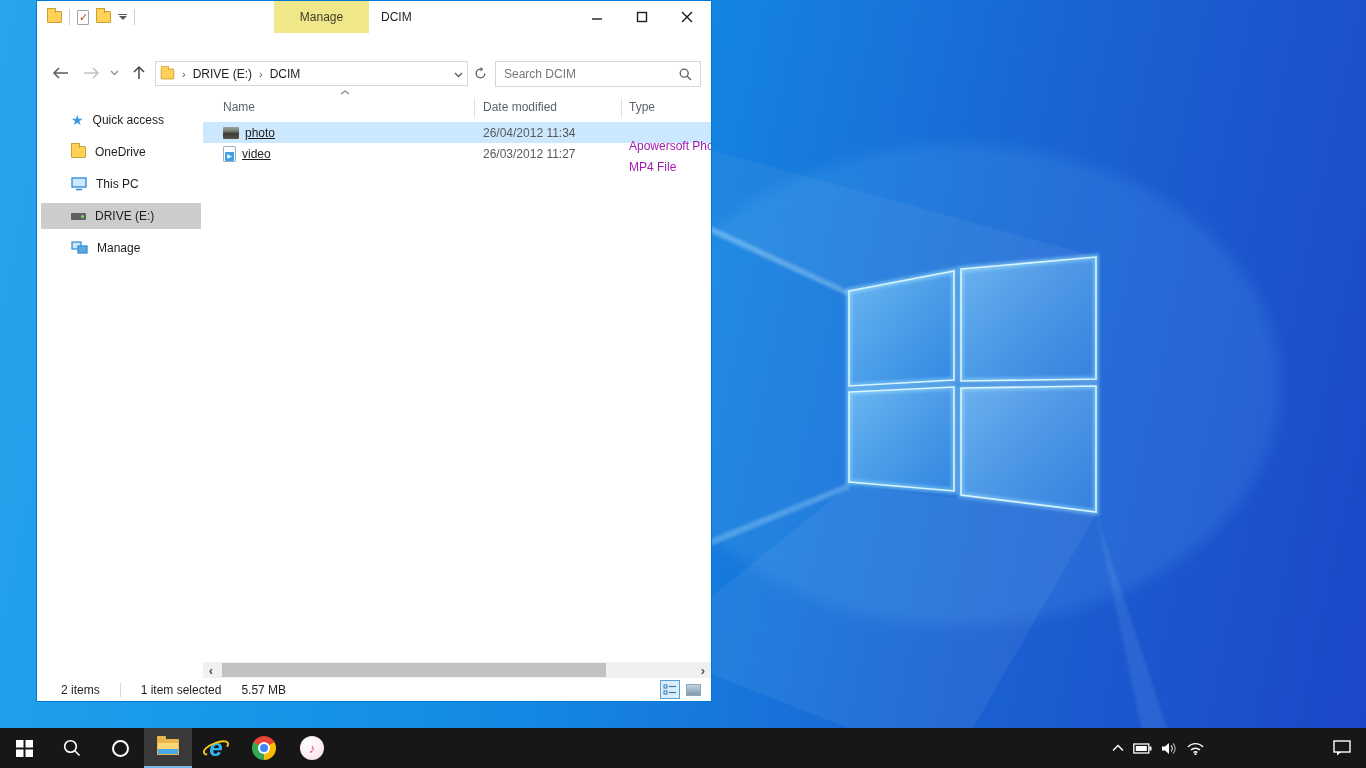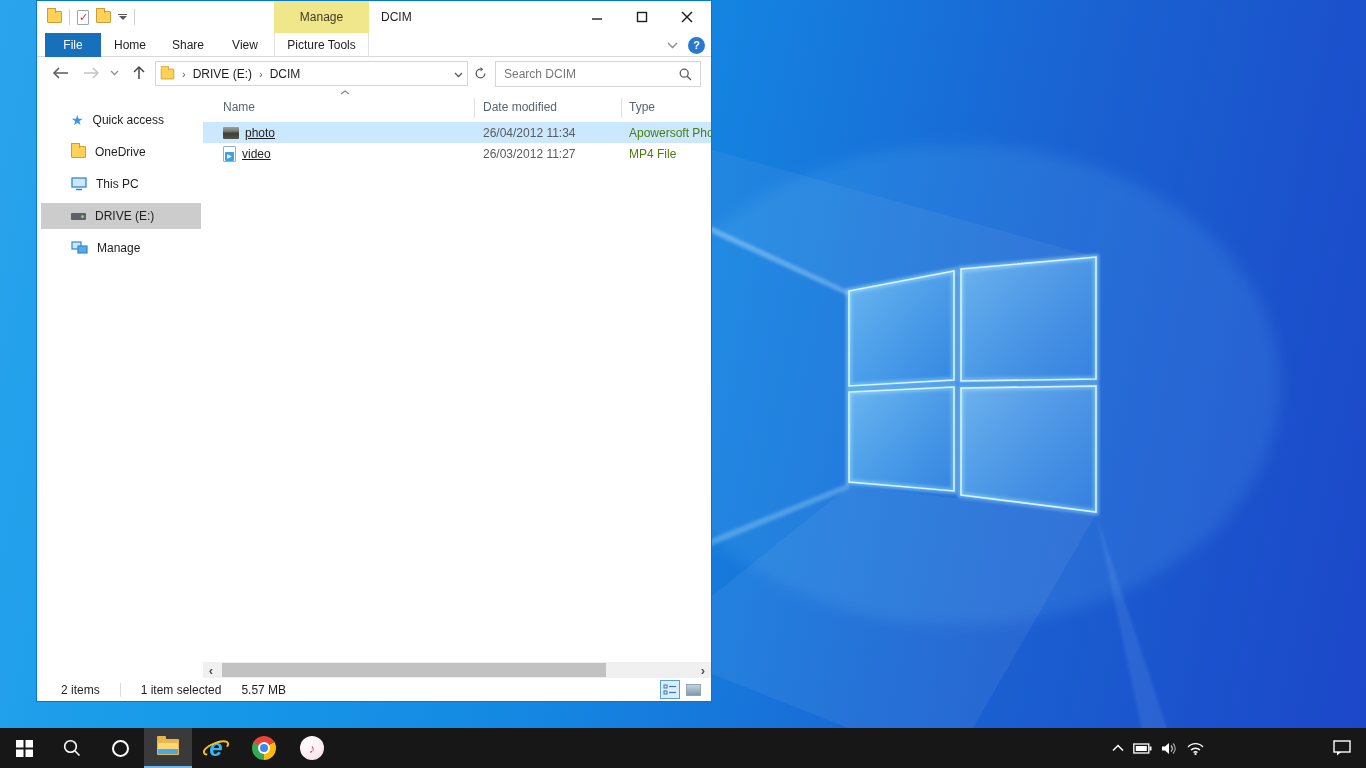--- a/index.html
+++ b/index.html
@@ -76,21 +76,21 @@
   .hdr { position:absolute; top:4px; }
   .hdr-name { left:20px; }
   .hdr-date { left:280px; }
   .hdr-type { left:426px; }
   .hdr-sep { position:absolute; top:2px; width:1px; height:20px; background:#e3e3e3; }
   .list-rows { position:absolute; left:0; top:32px; width:508px; }
   .file-row { position:relative; width:508px; height:21px; }
   .file-row.selected { background:#cce8ff; }
   .cell-name { position:absolute; left:20px; top:0; height:21px; display:flex; align-items:center; gap:6px;text-decoration:underline; }
   .cell-date { position:absolute; left:280px; top:0; height:21px; display:flex; align-items:center; color:#5a5a5a; }
-  .cell-type { position:absolute; left:426px; top:0; height:21px; display:flex; align-items:center; color:#4d7c0f; white-space:nowrap; }
+  .cell-type { position:absolute; left:426px; top:13px; height:21px; display:flex; align-items:center; color:#a21caf; white-space:nowrap; }
   .photo-thumb { width:16px; height:12px; border-radius:1px;
     background:linear-gradient(180deg,#9aa29a 0%,#7d8378 30%,#3f3f38 55%,#55544a 100%); }
   .mp4-ico { position:relative; width:13px; height:16px; background:#fff; border:1px solid #9ab0c4; border-radius:1px; }
   .mp4-ico::after { content:"▶"; position:absolute; left:1px; bottom:0px; width:9px; height:9px; background:#3aa0e8;
     color:#fff; font-size:6px; line-height:9px; text-align:center; border-radius:1px; }
 
   
   .hscroll { position:absolute; left:166px; top:661px; width:508px; height:16px; background:#f0f0f0; }
   .hscroll .arrow { position:absolute; top:0; width:16px; height:16px; display:flex; align-items:center; justify-content:center;
     color:#505050; font-weight:bold; font-size:13px; }
@@ -206,43 +206,20 @@
         </div>
         <div class="cap-btn">
           <svg width="12" height="12">
             <line x1="1" y1="1" x2="11" y2="11" stroke="#1e1e1e" stroke-width="1.4"></line>
             <line x1="11" y1="1" x2="1" y2="11" stroke="#1e1e1e" stroke-width="1.4"></line>
           </svg>
         </div>
       </div>
     </div>
 
-    <div class="ribbon">
-      <div class="rtab rtab-file">
-          <span>File</span>
-        </div>
-      <div class="rtab rtab-home">
-          <span>Home</span>
-        </div>
-      <div class="rtab rtab-share">
-          <span>Share</span>
-        </div>
-      <div class="rtab rtab-view">
-          <span>View</span>
-        </div>
-      <div class="rtab rtab-picture">
-          <span>Picture Tools</span>
-        </div>
-      <div class="ribbon-right">
-        <svg width="11" height="7">
-          <polyline points="1,1 5.5,5.5 10,1" fill="none" stroke="#8a8a8a" stroke-width="1.4"></polyline>
-        </svg>
-        <span class="help-circle">?</span>
-      </div>
-    </div>
 
     <div class="toolbar">
       <div class="navbtn" style="left:12px;">
         <svg width="18" height="12">
           <line x1="2" y1="6" x2="16" y2="6" stroke="#5a5a5a" stroke-width="1.5"></line>
           <polyline points="7,1 2,6 7,11" fill="none" stroke="#5a5a5a" stroke-width="1.5"></polyline>
         </svg>
       </div>
       <div class="navbtn" style="left:42px;">
         <svg width="18" height="12">

